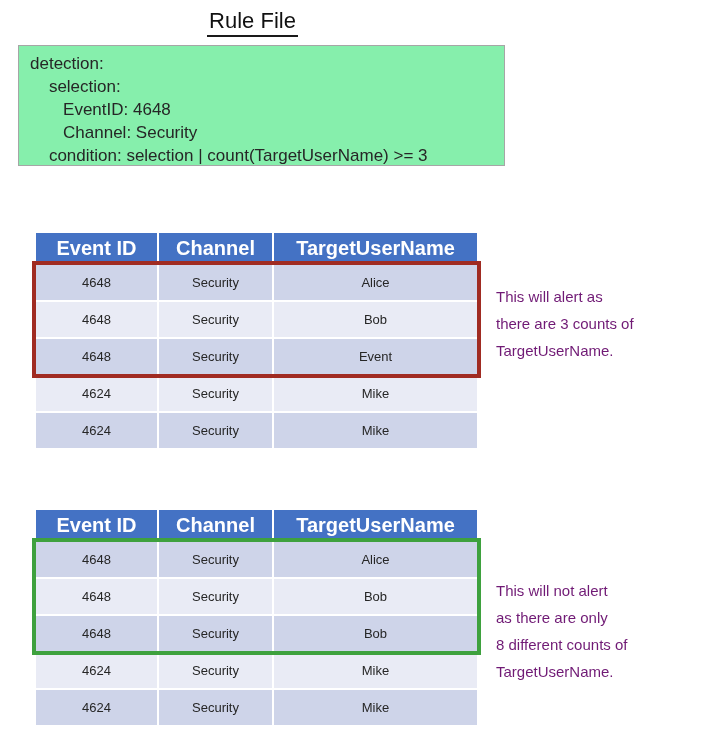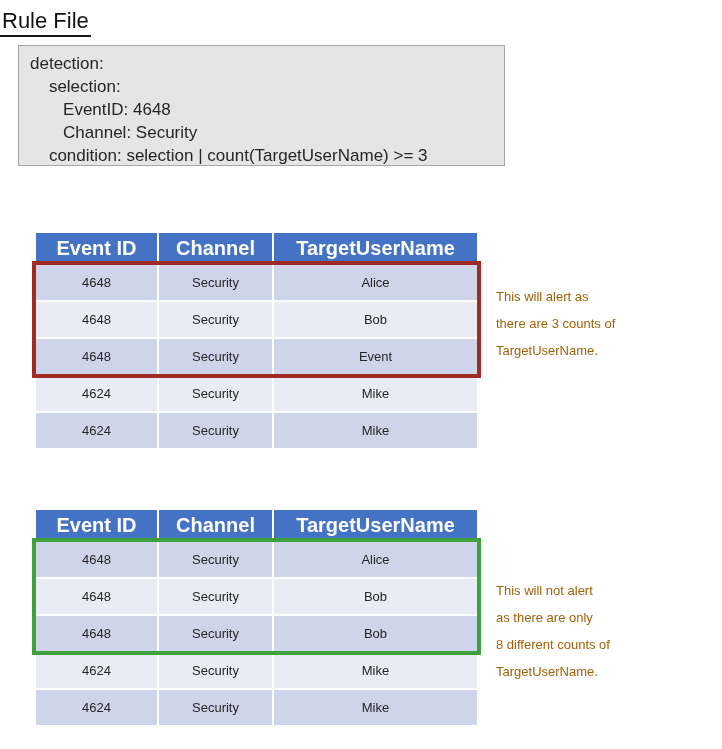--- a/index.html
+++ b/index.html
@@ -7,40 +7,41 @@
     position: relative;
     width: 722px;
     height: 749px;
     background: #ffffff;
     font-family: "Liberation Sans", sans-serif;
     color: #1f1f1f;
     overflow: hidden;
   }
   .title {
     position: absolute;
+    text-align: center;
     font-size: 22px;
     font-weight: 400;
     color: #111111;
   }
   .title .u {
     display: inline-block;
     border-bottom: 2px solid #1a1a1a;
     padding: 0 2px 1px 2px;
   }
   .rule-title { left: 0px; top: 8px; width: 505px; }
   .log1-title { left: 36px; top: 186px; width: 441px; }
   .log2-title { left: 36px; top: 463px; width: 441px; }
 
   .rule-box {
     position: absolute;
     left: 18px; top: 45px;
     width: 487px; height: 121px;
     box-sizing: border-box;
     border: 1px solid #a6a6a6;
-    background: #e5e5e5;
+    background: #86efac;
   }
   .rule-code {
     white-space: pre;
     font-size: 17px;
     line-height: 23px;
     padding: 6px 0 0 11px;
     color: #262626;
     font-family: "Liberation Sans", sans-serif;
   }
 
@@ -80,23 +81,23 @@
     background: transparent;
     pointer-events: none;
   }
   .hl.red   { top: 261px; border: 4px solid #a02b22; }
   .hl.green { top: 538px; border: 4px solid #3ea13e; }
 
   .note {
     position: absolute;
     left: 496px;
     width: 220px;
-    font-size: 13px;
+    font-size: 15px;
     line-height: 27px;
-    color: #a16207;
+    color: #701a75;
     white-space: pre-line;
   }
   .note1 { top: 283px; }
   .note2 { top: 577px; }
 </style>
 </head>
 <body>
 
 <div class="canvas">
 

